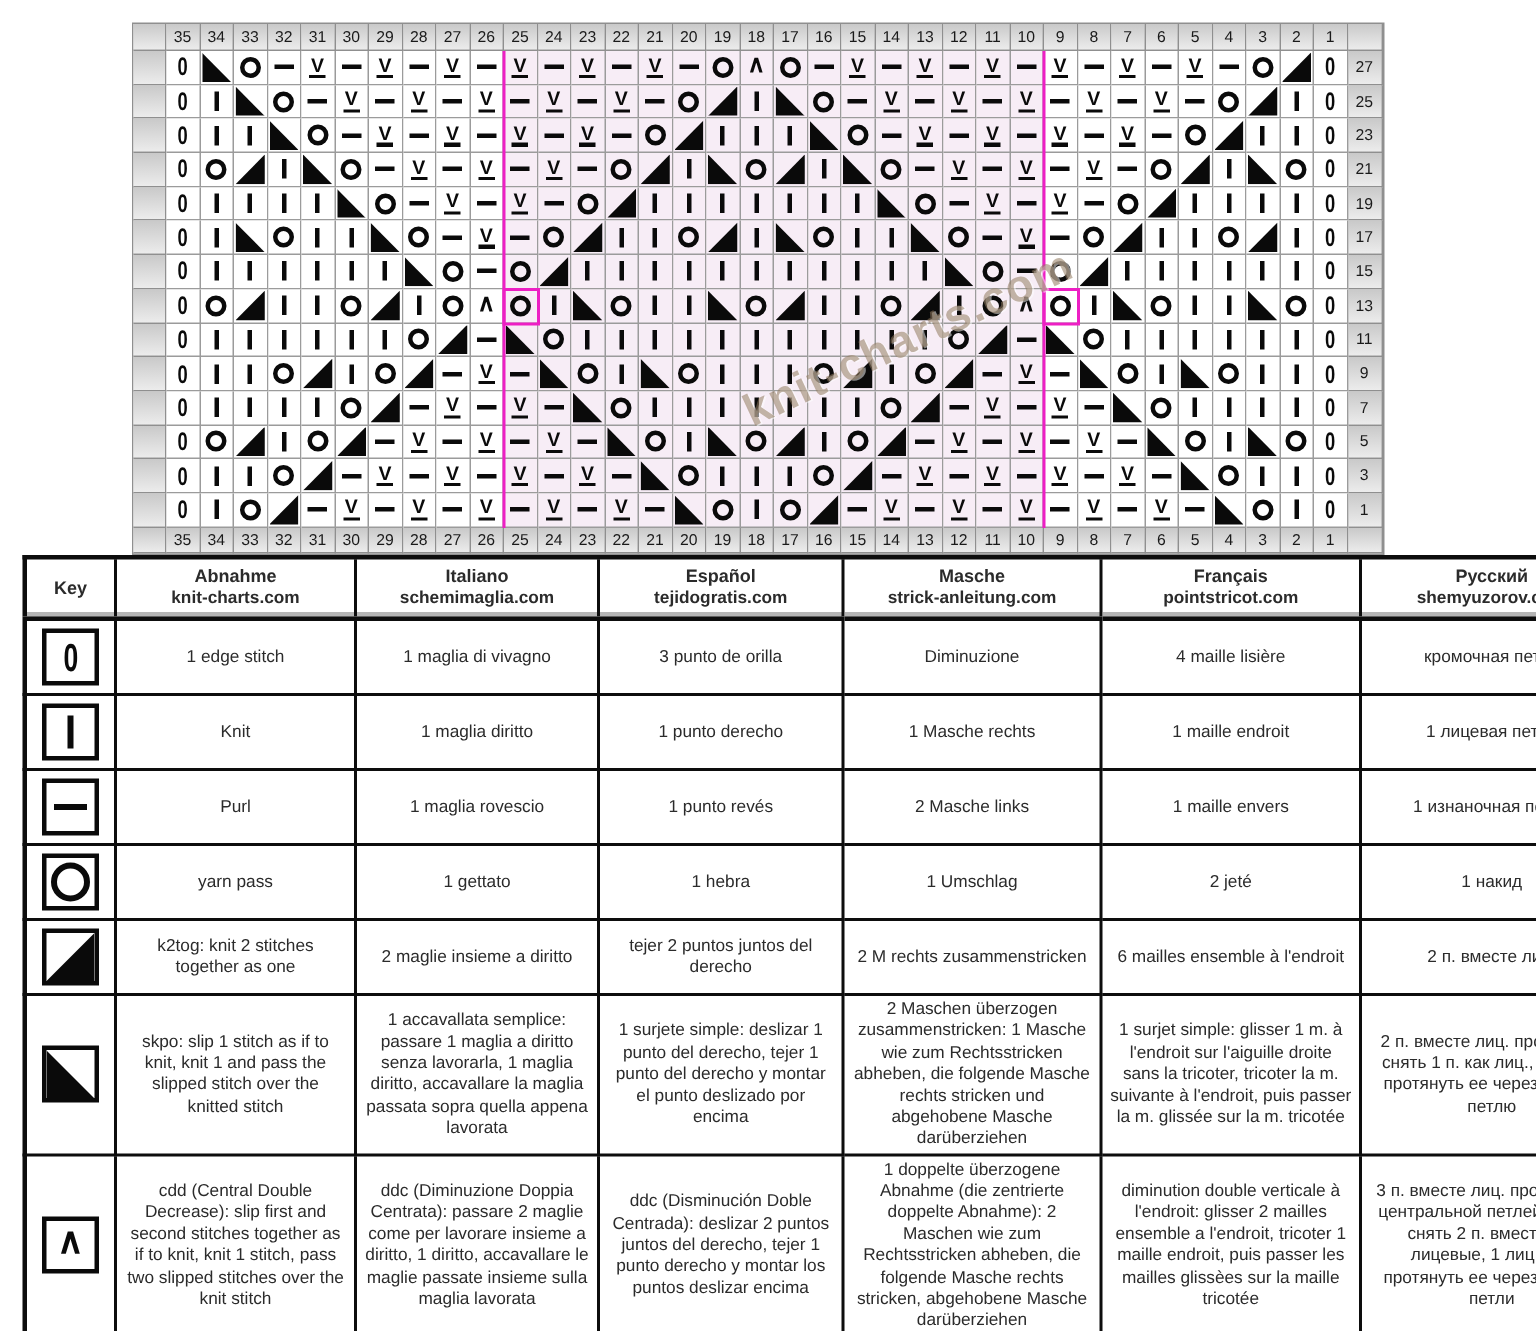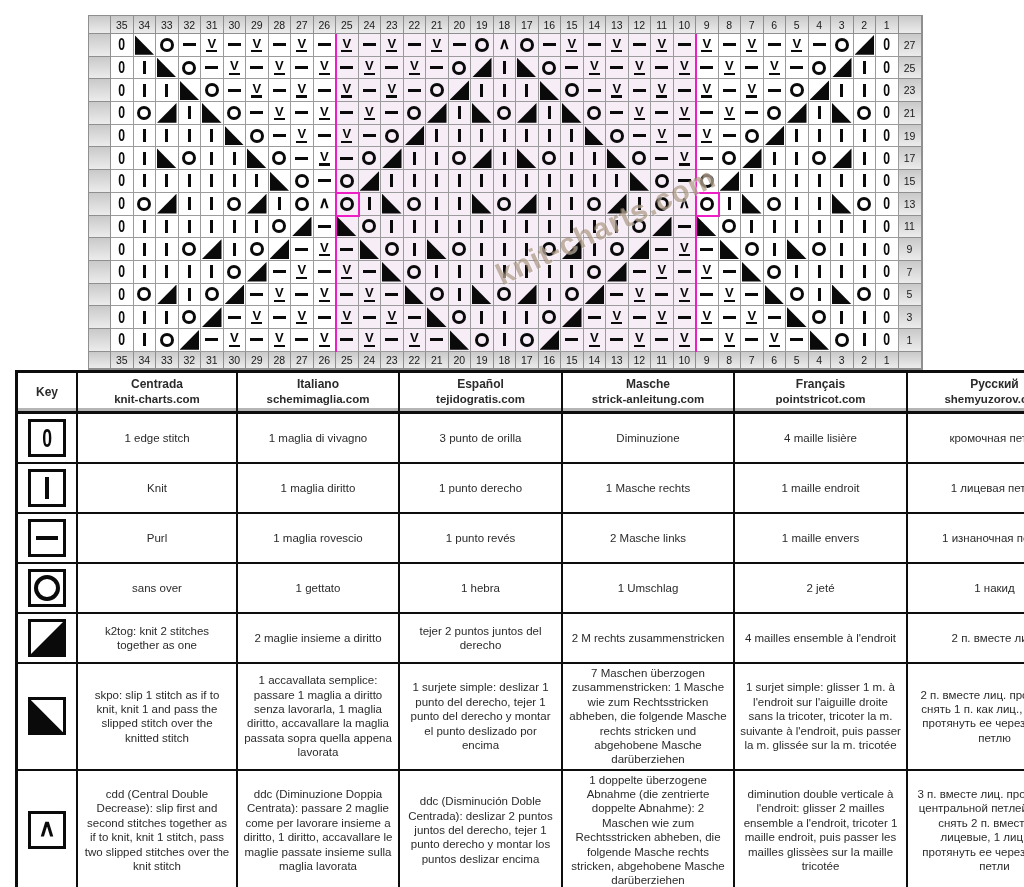--- a/index.html
+++ b/index.html
@@ -1880,21 +1880,21 @@
     <div class="repbox" style="left: 245.7px; top: 175.6px; width: 25.1px; height: 25.3px; border-color: rgb(237, 31, 196);"></div>
     <div class="repbox" style="left: 605.7px; top: 175.6px; width: 25.1px; height: 25.3px; border-color: rgb(237, 31, 196);"></div>
   </div>
 <div id="watermark">knit-charts.com</div>
 
 <table id="keytable">
   <thead>
       <tr>
         <th style="width: 50px;">Key</th>
         <th style="width: 150px;">
-          <div>Centrada</div>
+          <div>Abnahme</div>
           <div class="site">knit-charts.com</div>
         </th>
         <th style="width: 152px;">
           <div>Italiano</div>
           <div class="site">schemimaglia.com</div>
         </th>
         <th style="width: 153px;">
           <div>Español</div>
           <div class="site">tejidogratis.com</div>
         </th>
@@ -1951,50 +1951,50 @@
         <td>2 Masche links</td>
         <td>1 maille envers</td>
         <td>1 изнаночная петля</td>
       </tr>
       <tr style="height: 44px;">
         <td>
           <div class="symbox">
             <span class="ring"></span>
           </div>
         </td>
-        <td>sans over</td>
+        <td>yarn pass</td>
         <td>1 gettato</td>
         <td>1 hebra</td>
         <td>1 Umschlag</td>
         <td>2 jeté</td>
         <td>1 накид</td>
       </tr>
       <tr style="height: 45px;">
         <td>
           <div class="symbox">
             <span class="triB"></span>
           </div>
         </td>
         <td>k2tog: knit 2 stitches together as one</td>
         <td>2 maglie insieme a diritto</td>
         <td>tejer 2 puntos juntos del derecho</td>
         <td>2 M rechts zusammenstricken</td>
-        <td>4 mailles ensemble à l'endroit</td>
+        <td>6 mailles ensemble à l'endroit</td>
         <td>2 п. вместе лиц.</td>
       </tr>
       <tr style="height: 96px;">
         <td>
           <div class="symbox">
             <span class="triA"></span>
           </div>
         </td>
         <td>skpo: slip 1 stitch as if to knit, knit 1 and pass the slipped stitch over the knitted stitch</td>
         <td>1 accavallata semplice: passare 1 maglia a diritto senza lavorarla, 1 maglia diritto, accavallare la maglia passata sopra quella appena lavorata</td>
         <td>1 surjete simple: deslizar 1 punto del derecho, tejer 1 punto del derecho y montar el punto deslizado por encima</td>
-        <td>7 Maschen überzogen zusammenstricken: 1 Masche wie zum Rechtsstricken abheben, die folgende Masche rechts stricken und abgehobene Masche darüberziehen</td>
+        <td>2 Maschen überzogen zusammenstricken: 1 Masche wie zum Rechtsstricken abheben, die folgende Masche rechts stricken und abgehobene Masche darüberziehen</td>
         <td>1 surjet simple: glisser 1 m. à l'endroit sur l'aiguille droite sans la tricoter, tricoter la m. suivante à l'endroit, puis passer la m. glissée sur la m. tricotée</td>
         <td>2 п. вместе лиц. протяжкой: снять 1 п. как лиц., 1 лиц. и протянуть ее через снятую петлю</td>
       </tr>
       <tr style="height: 118px;">
         <td>
           <div class="symbox">
             <span class="caret">∧</span>
           </div>
         </td>
         <td>cdd (Central Double Decrease): slip first and second stitches together as if to knit, knit 1 stitch, pass two slipped stitches over the knit stitch</td>

